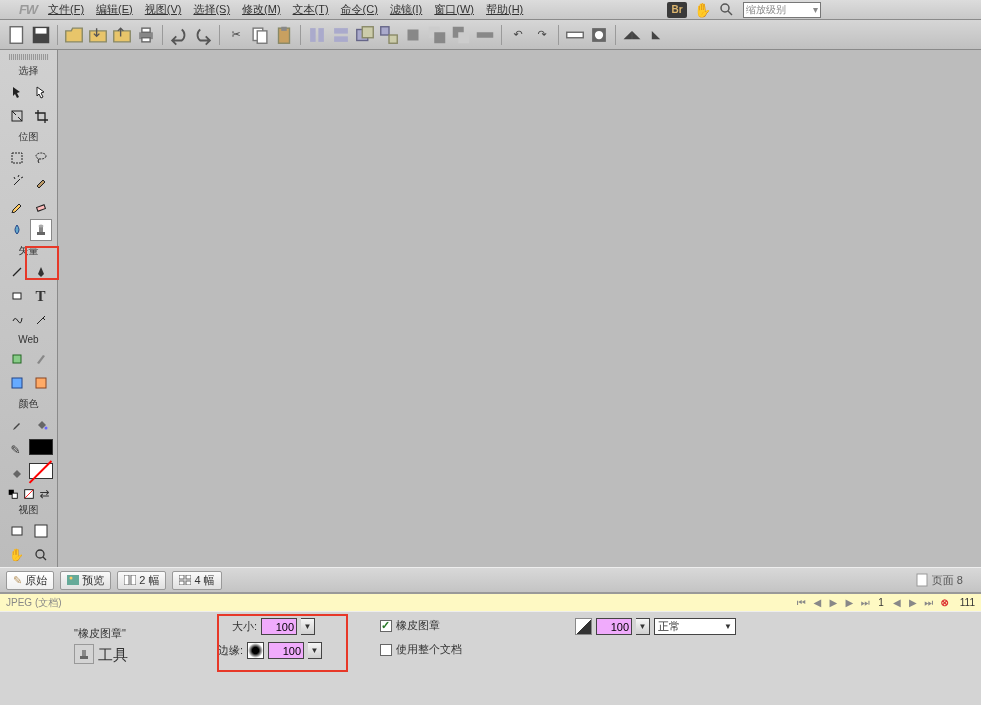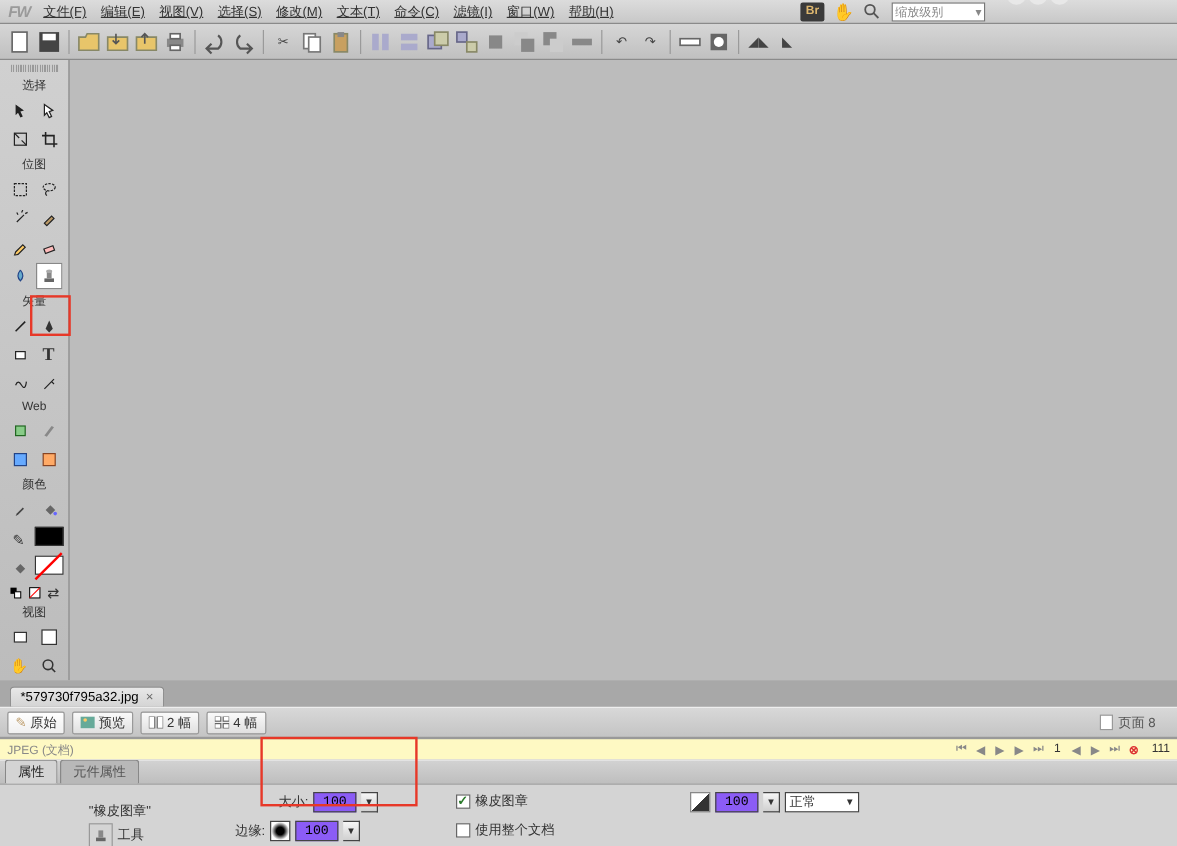--- a/index.html
+++ b/index.html
@@ -1,17 +1,17 @@
 <!DOCTYPE html>
 <html><head>
 <meta charset="utf-8">
 <style>
 * { margin: 0; padding: 0; box-sizing: border-box; font-family: "Microsoft YaHei", sans-serif; }
 body { width: 981px; height: 705px; background: #bcbcbc; font-size: 11px; overflow: hidden; position: relative; }
-.menubar { height: 20px; background: linear-gradient(#dcdcdc,#c8c8c8); border-bottom: 1px solid #8a8a8a; display: flex; align-items: center; padding-left: 2px; }
+.menubar { height: 20px; background: linear-gradient(#dcdcdc,#c8c8c8); border-bottom: 1px solid #8a8a8a; display: flex; align-items: center; padding-left: 14px; }
 .fw-logo { width: 28px; text-align:center; font-weight:bold; font-style:italic; color:#9a9a9a; font-size:13px; letter-spacing:-1px;}
 .menu-item { padding: 0 6px; color: #333; cursor: default; text-decoration: underline; }
 .menubar-right { margin-left: auto; display: flex; align-items: center; gap: 8px; padding-right: 160px;}
 .br-badge { width:20px; height:16px; background:#3a3a3a; color:#ddb66e; font-size:10px; font-weight:bold; display:flex; align-items:center; justify-content:center; border-radius:2px;margin-left:21px;}
 .hand-icon,.zoom-icon { width:16px; height:16px; color:#555; display:flex;align-items:center;justify-content:center;font-size:14px;}
 .zoom-dd { width:78px; height:16px; border:1px solid #777; background:#fff; font-size:10px; padding:0 2px; display:flex;align-items:center;justify-content:space-between;color:#888;}
 .toolbar { height: 30px; background: linear-gradient(#d6d6d6,#c0c0c0); border-bottom: 1px solid #8a8a8a; display:flex; align-items:center; padding:0 6px; gap:2px;}
 .tbtn { width:22px; height:22px; display:flex; align-items:center; justify-content:center; color:#444; border-radius:2px;}
 .tsep{width:1px;height:20px;background:#9a9a9a;margin:0 3px;}
 
@@ -43,30 +43,30 @@
 
 .props-area{height:100px;background:#ccc;border-top:1px solid #eee;display:flex;flex-direction:column;}
 .props-tabs{height:20px;background:linear-gradient(#d2d2d2,#bebebe);display:flex;align-items:flex-end;padding-left:4px;border-bottom:1px solid #999;}
 .prop-tab{padding:2px 10px;font-size:11px;border:1px solid #888;border-bottom:none;border-radius:3px 3px 0 0;background:#b8b8b8;color:#555;margin-right:2px;}
 .prop-tab.active{background:#d4d4d4;color:#222;}
 .props-body{flex:1;background:#d4d4d4;position:relative;padding:8px;}
 .props-paws{position:absolute;right:90px;top:-12px;display:flex;gap:2px;}
 .paw{width:16px;height:16px;background:#e8e8e8;border-radius:50%;position:relative;}
 .tool-desc{position:absolute;left:74px;top:14px;font-size:11px;color:#333;}
 .tool-desc-icon{position:absolute;left:74px;top:32px;width:20px;height:20px;border:1px solid #999;display:flex;align-items:center;justify-content:center;}
-.tool-desc-tool{position:absolute;left:98px;top:34px;font-size:11px;color:#333;}
+.tool-desc-tool{position:absolute;left:98px;top:34px;font-size:15px;color:#333;}
 
 .prop-field{position:absolute;display:flex;align-items:center;gap:4px;font-size:11px;color:#333;}
-.prop-input{width:36px;height:17px;border:1px solid #444;background:#8b5cf6;font-size:11px;text-align:center;padding:0 2px;font-family:Liberation Mono, monospace;}
+.prop-input{width:36px;height:17px;border:1px solid #444;background:#f0abfc;font-size:11px;text-align:right;padding:0 2px;}
 .prop-dd{width:14px;height:17px;border:1px solid #444;border-left:none;background:linear-gradient(#f6f6f6,#d0d0d0);display:flex;align-items:center;justify-content:center;font-size:8px;}
 .stroke-preview{width:17px;height:17px;border:1px solid #444;background:radial-gradient(circle,#000 30%,#fff 70%);}
 .cbox{width:12px;height:12px;border:1px solid #666;background:#fff;position:relative;}
 .cbox.checked::after{content:"✓";position:absolute;top:-2px;left:0;color:#2a7a2a;font-size:11px;font-weight:bold;}
 .opacity-icon{width:17px;height:17px;border:1px solid #888;background:linear-gradient(135deg,#fff 50%,#333 50%);}
-.blend-dd{width:62px;height:17px;border:1px solid #444;background:#fff;display:flex;align-items:center;justify-content:space-between;padding:0 3px;font-size:11px;}
+.blend-dd{width:82px;height:17px;border:1px solid #444;background:#fff;display:flex;align-items:center;justify-content:space-between;padding:0 3px;font-size:11px;}
 
 .arrow-annot{position:absolute;pointer-events:none;}
 .color-swatches{display:flex;flex-direction:column;gap:2px;align-items:center;margin-top:2px;}
 .swatch-row{display:flex;gap:2px;}
 .swatch{width:22px;height:16px;border:1px solid #333;}
 </style>
 </head>
 <body>
 
 <div class="menubar">
@@ -429,26 +429,20 @@
       <div class="tool-btn">
           <svg viewBox="0 0 14 14">
             <circle cx="6" cy="6" r="4" fill="none" stroke="#333" stroke-width="1.3"></circle>
             <line x1="9" y1="9" x2="12" y2="12" stroke="#333" stroke-width="1.3"></line>
           </svg>
         </div>
     </div>
   </div>
 
   <div class="doc-area">
-    <div class="tab-strip">
-      <div class="doc-tab">
-        <span>*579730f795a32.jpg</span>
-        <span class="close-x">×</span>
-      </div>
-    </div>
     <div class="view-toolbar">
       <div class="view-btn active">
           <span style="color:#b96;">✎</span>
           <span>原始</span>
         </div>
       <div class="view-btn">
           <svg width="12" height="10" viewBox="0 0 12 10">
             <rect width="12" height="10" fill="#6a9"></rect>
             <circle cx="4" cy="3" r="1.5" fill="#fc6"></circle>
           </svg>
@@ -587,45 +581,36 @@
         <div class="pager-btn">◀</div>
         <div class="pager-btn">▶</div>
         <div class="pager-btn">⏭</div>
         <div class="pager-btn pager-close">⊗</div>
         <span style="width:4px;"></span>
         <span style="color:#333;">111</span>
       </div>
     </div>
 
     <div class="props-area">
-      <div class="props-tabs">
-        <div class="prop-tab active">属性</div>
-        <div class="prop-tab">元件属性</div>
-        <div class="props-paws">
-          <div class="paw"></div>
-            <div class="paw"></div>
-            <div class="paw"></div>
-        </div>
-      </div>
       <div class="props-body">
         <div class="tool-desc">"橡皮图章"</div>
         <div class="tool-desc-icon">
             <svg viewBox="0 0 14 14" width="14" height="14">
               <rect x="3" y="9" width="8" height="3" fill="#666"></rect>
               <rect x="5" y="3" width="4" height="6" fill="#888"></rect>
             </svg>
           </div>
         <div class="tool-desc-tool">工具</div>
 
         <div class="prop-field" style="left:232px;top:6px;">
           <span>大小:</span>
           <input class="prop-input" value="100" style="">
           <div class="prop-dd">▼</div>
         </div>
-        <div class="prop-field" style="left:196px;top:30px;">
+        <div class="prop-field" style="left:218px;top:30px;">
           <span>边缘:</span>
           <div class="stroke-preview"></div>
           <input class="prop-input" value="100" style="">
           <div class="prop-dd">▼</div>
         </div>
 
         <div class="prop-field" style="left:380px;top:6px;">
           <div class="cbox checked"></div>
           <span>橡皮图章</span>
         </div>

